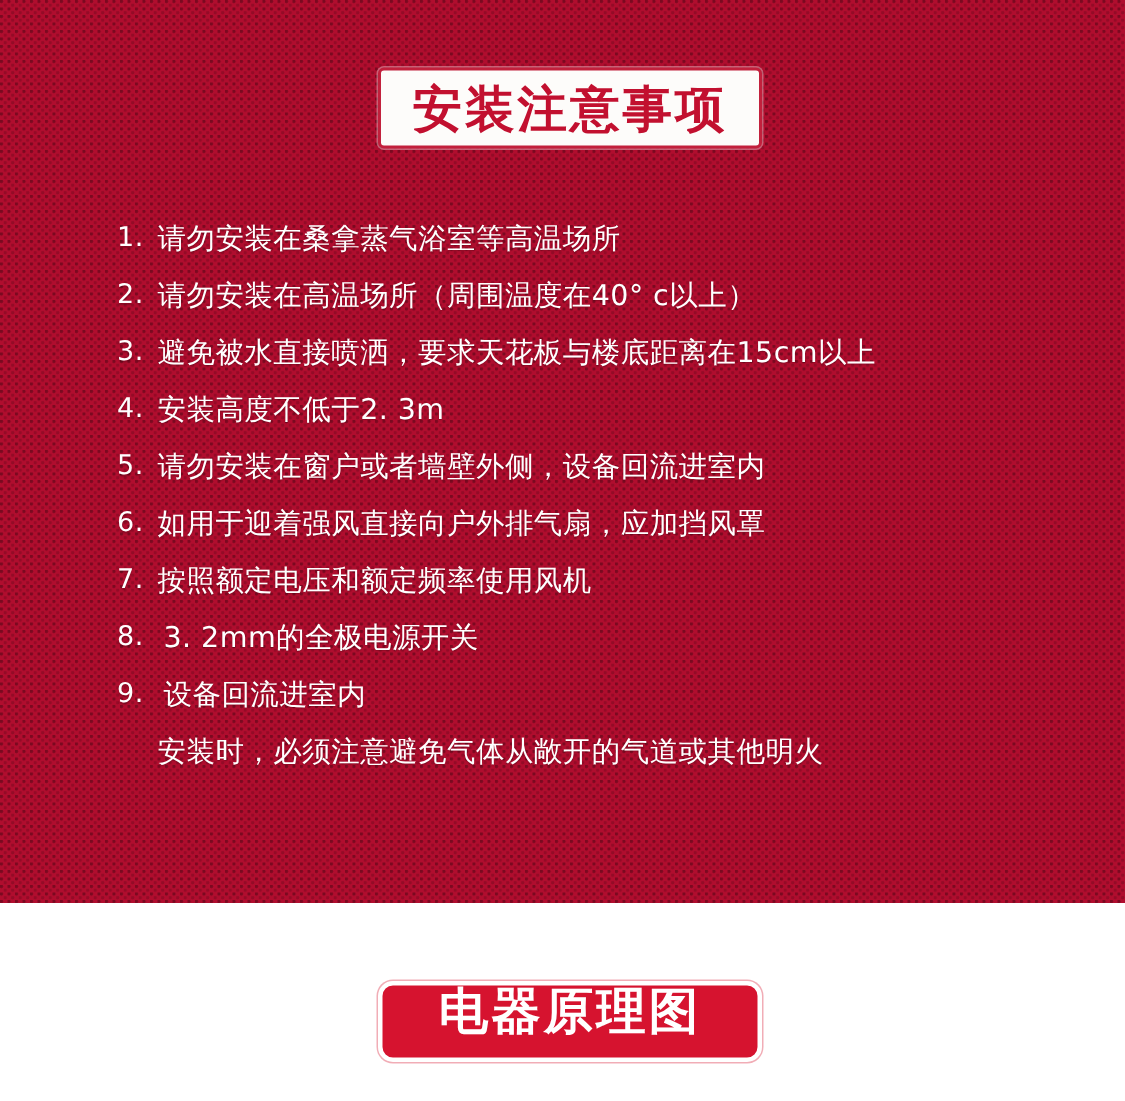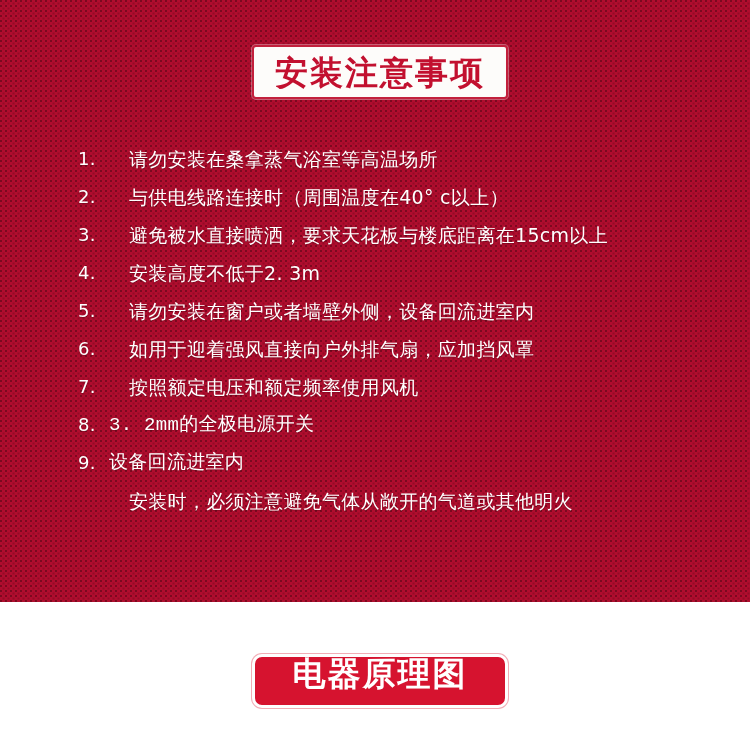--- a/index.html
+++ b/index.html
@@ -85,25 +85,23 @@
     flex: 0 0 auto;
     width: 27px;
     text-align: left;
     font-size: 18px;
   }
   .notice-body {
     flex: 1 1 auto;
   }
   .notice-line {
     display: block;
-    padding-left: 24px;
   }
   .notice-line-2 {
     padding-left: 4px;
-    font-family: Liberation Mono, monospace;
   }
 
   
   .white-gap {
     position: absolute;
     left: 0;
     top: 602px;
     width: 750px;
     height: 132px;
     background: #ffffff;
@@ -151,21 +149,21 @@
       <li class="notice-item">
         <span class="notice-num">1.</span>
         <span class="notice-body">
           <span class="notice-line">请勿安装在桑拿蒸气浴室等高温场所</span>
         </span>
       </li>
 
       <li class="notice-item">
         <span class="notice-num">2.</span>
         <span class="notice-body">
-          <span class="notice-line">与供电线路连接时（周围温度在40° c以上）</span>
+          <span class="notice-line">请勿安装在高温场所（周围温度在40° c以上）</span>
         </span>
       </li>
 
       <li class="notice-item">
         <span class="notice-num">3.</span>
         <span class="notice-body">
           <span class="notice-line">避免被水直接喷洒，要求天花板与楼底距离在15cm以上</span>
         </span>
       </li>
 

